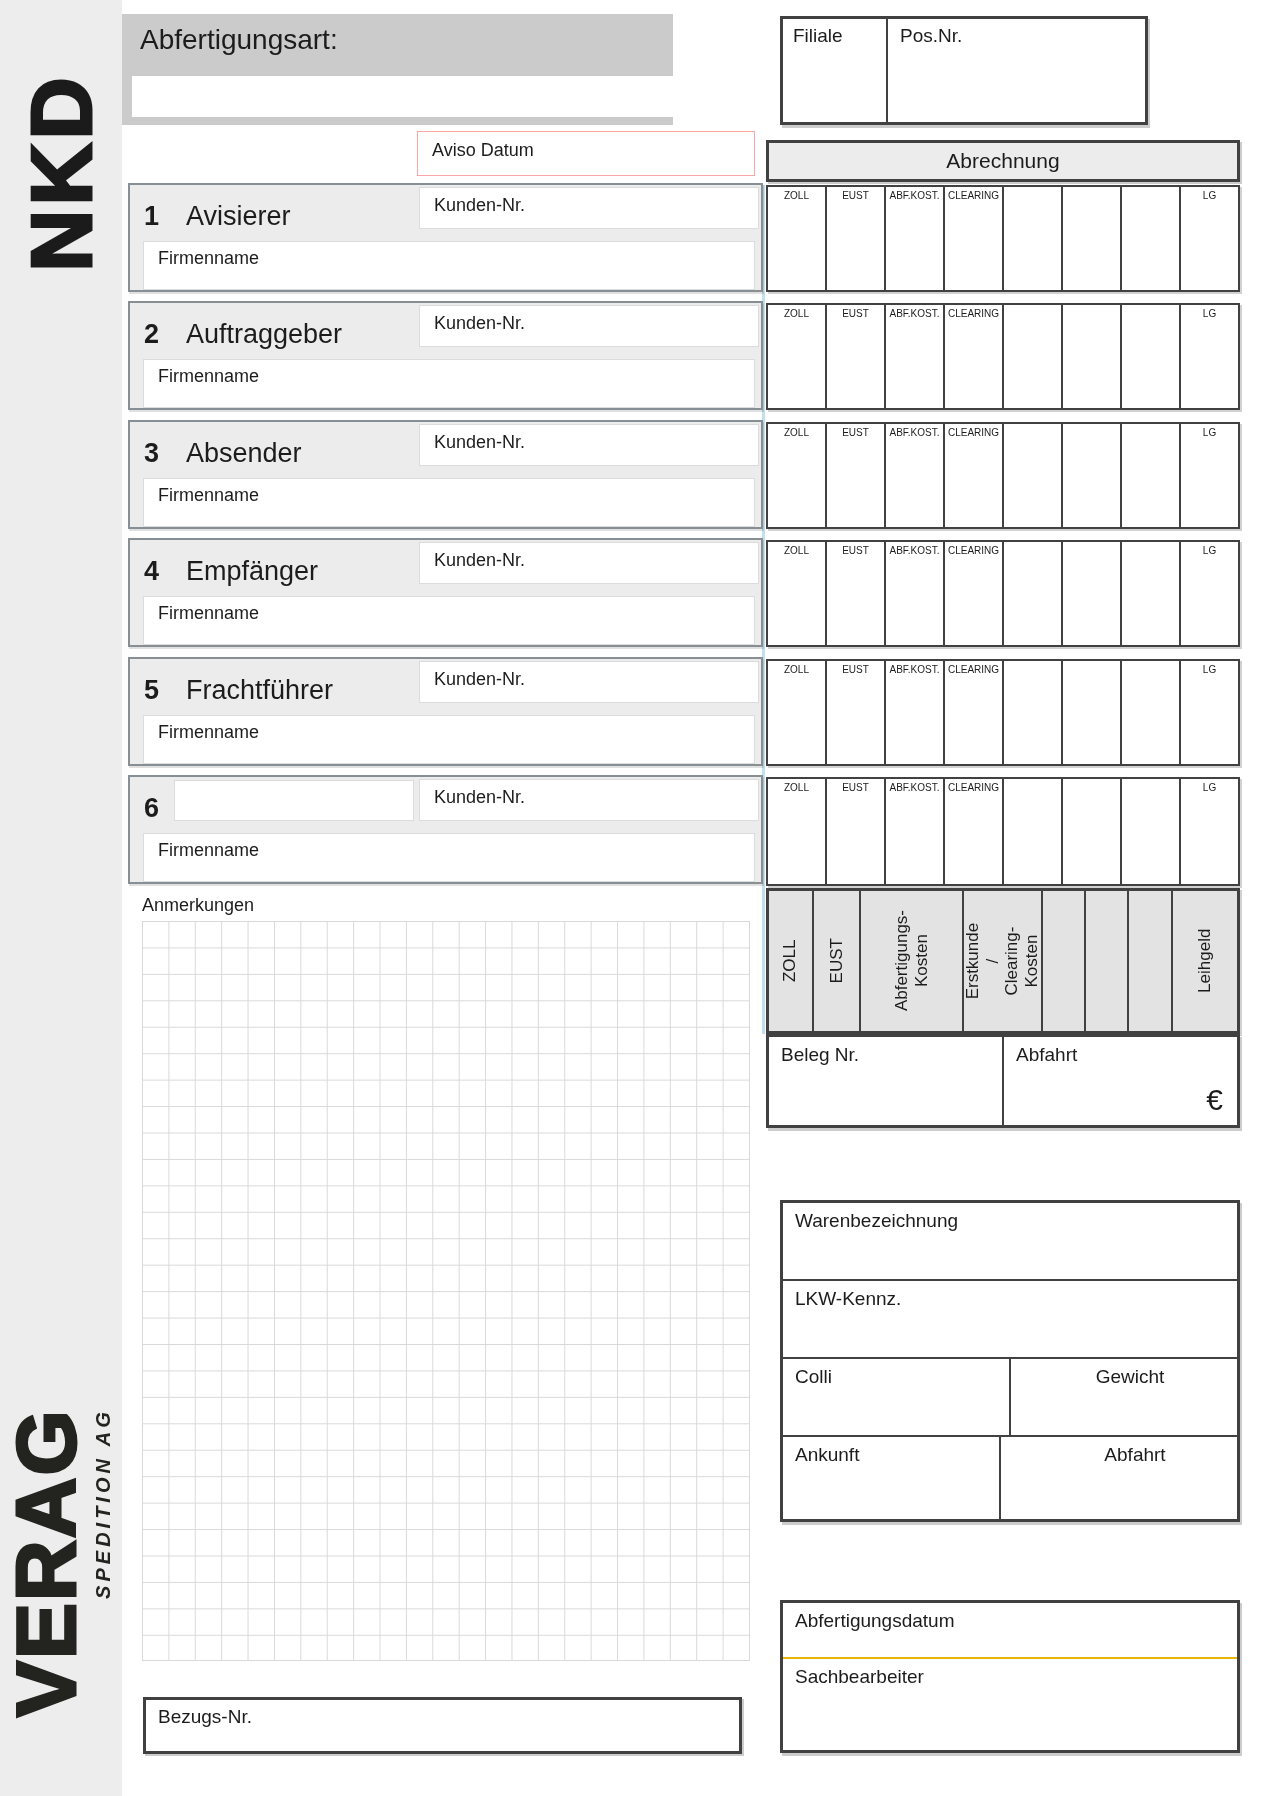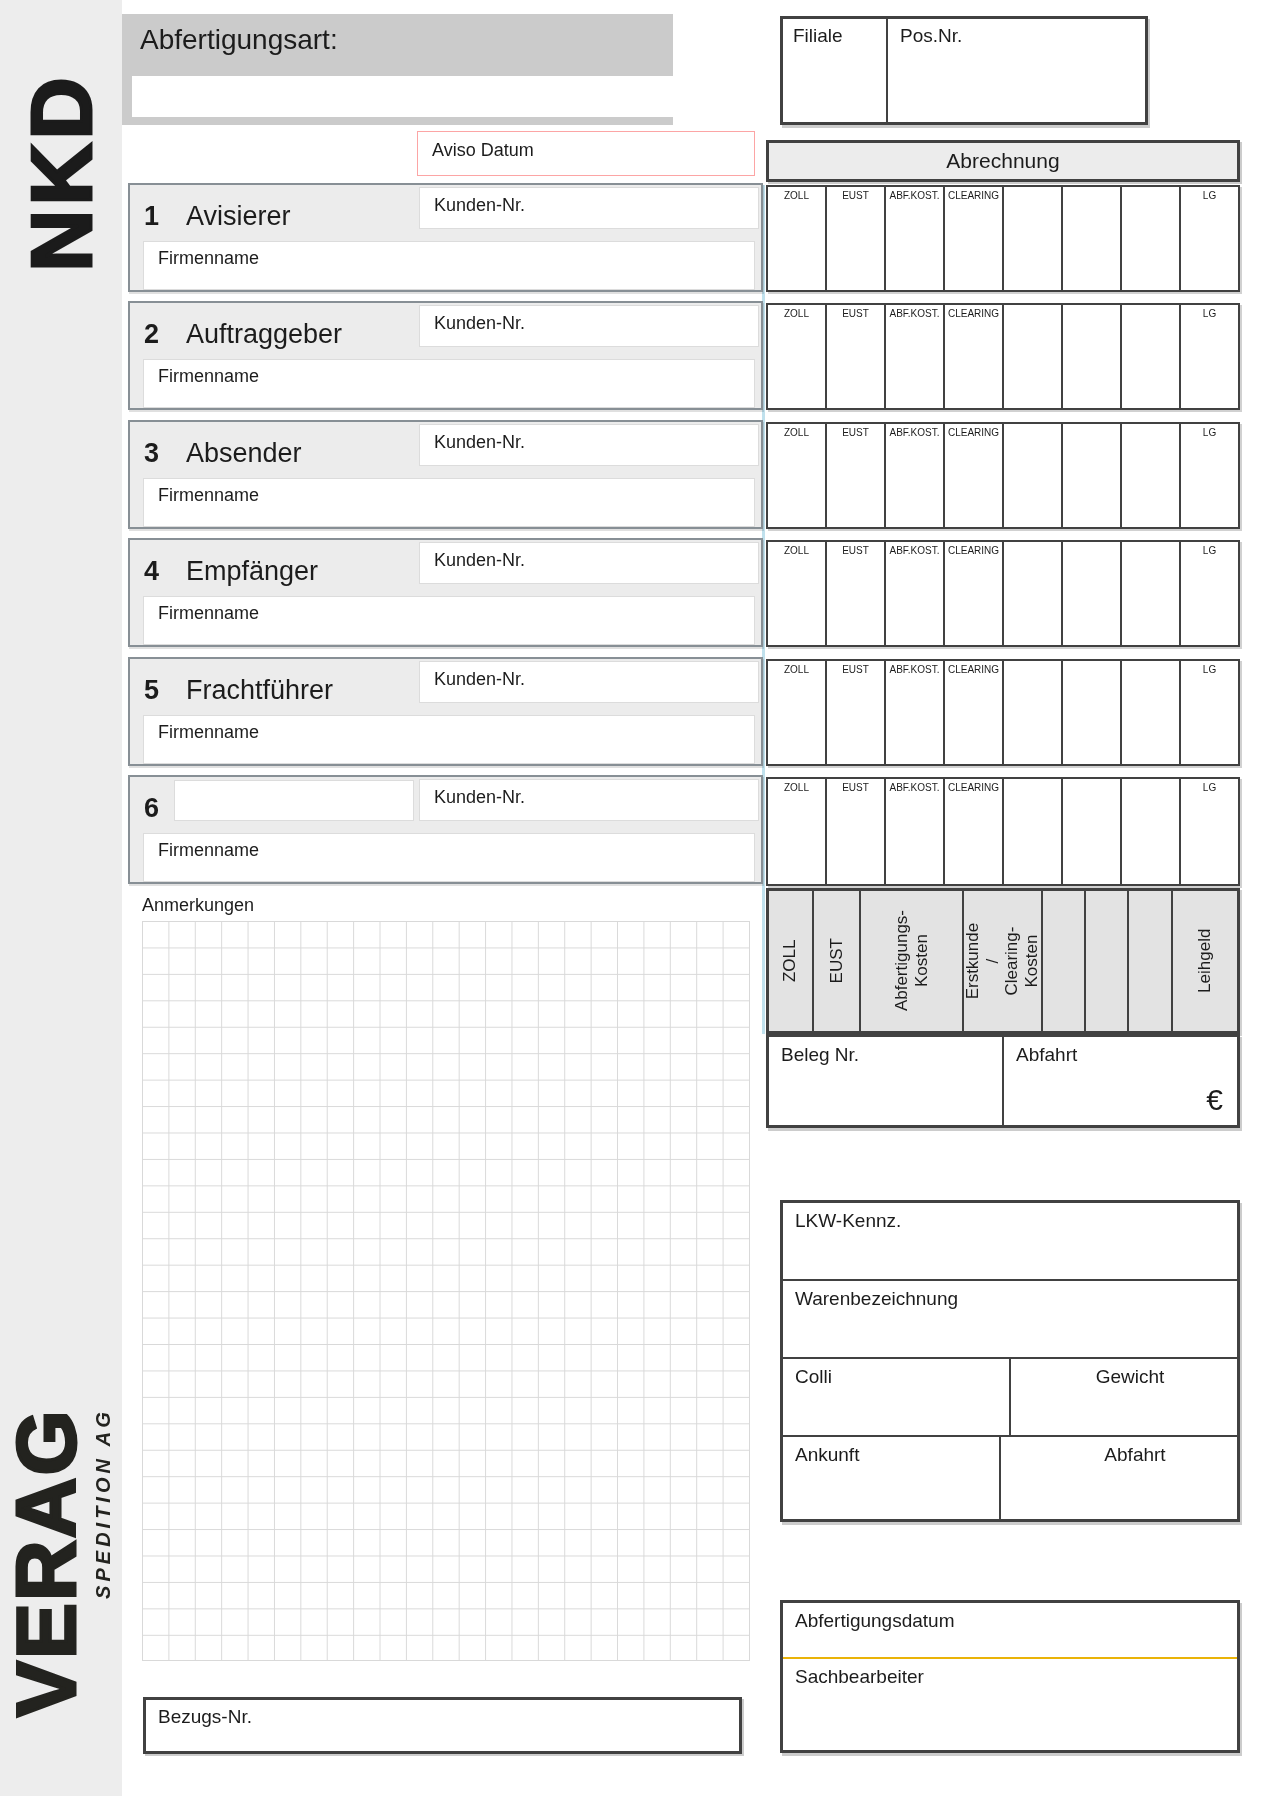--- a/index.html
+++ b/index.html
@@ -293,24 +293,24 @@
       <span class="small-label">Abfahrt</span>
       <span class="euro">€</span>
     </div>
   </div>
 
   <span class="anm-label">Anmerkungen</span>
   <div class="grid"></div>
 
   <div class="ship-box">
     <div class="ship-row" style="height:78px;">
+      <span class="small-label">Warenbezeichnung</span>
+    </div>
+    <div class="ship-row" style="height:78px;">
       <span class="small-label">LKW-Kennz.</span>
-    </div>
-    <div class="ship-row" style="height:78px;">
-      <span class="small-label">Warenbezeichnung</span>
     </div>
     <div class="ship-row ship-split" style="height:78px;">
       <div class="cell">
         <span class="small-label">Colli</span>
       </div>
       <div class="cell">
         <span class="small-label">Gewicht</span>
       </div>
     </div>
     <div class="ship-row ship-split last" style="height:82px;gap:20px;">

